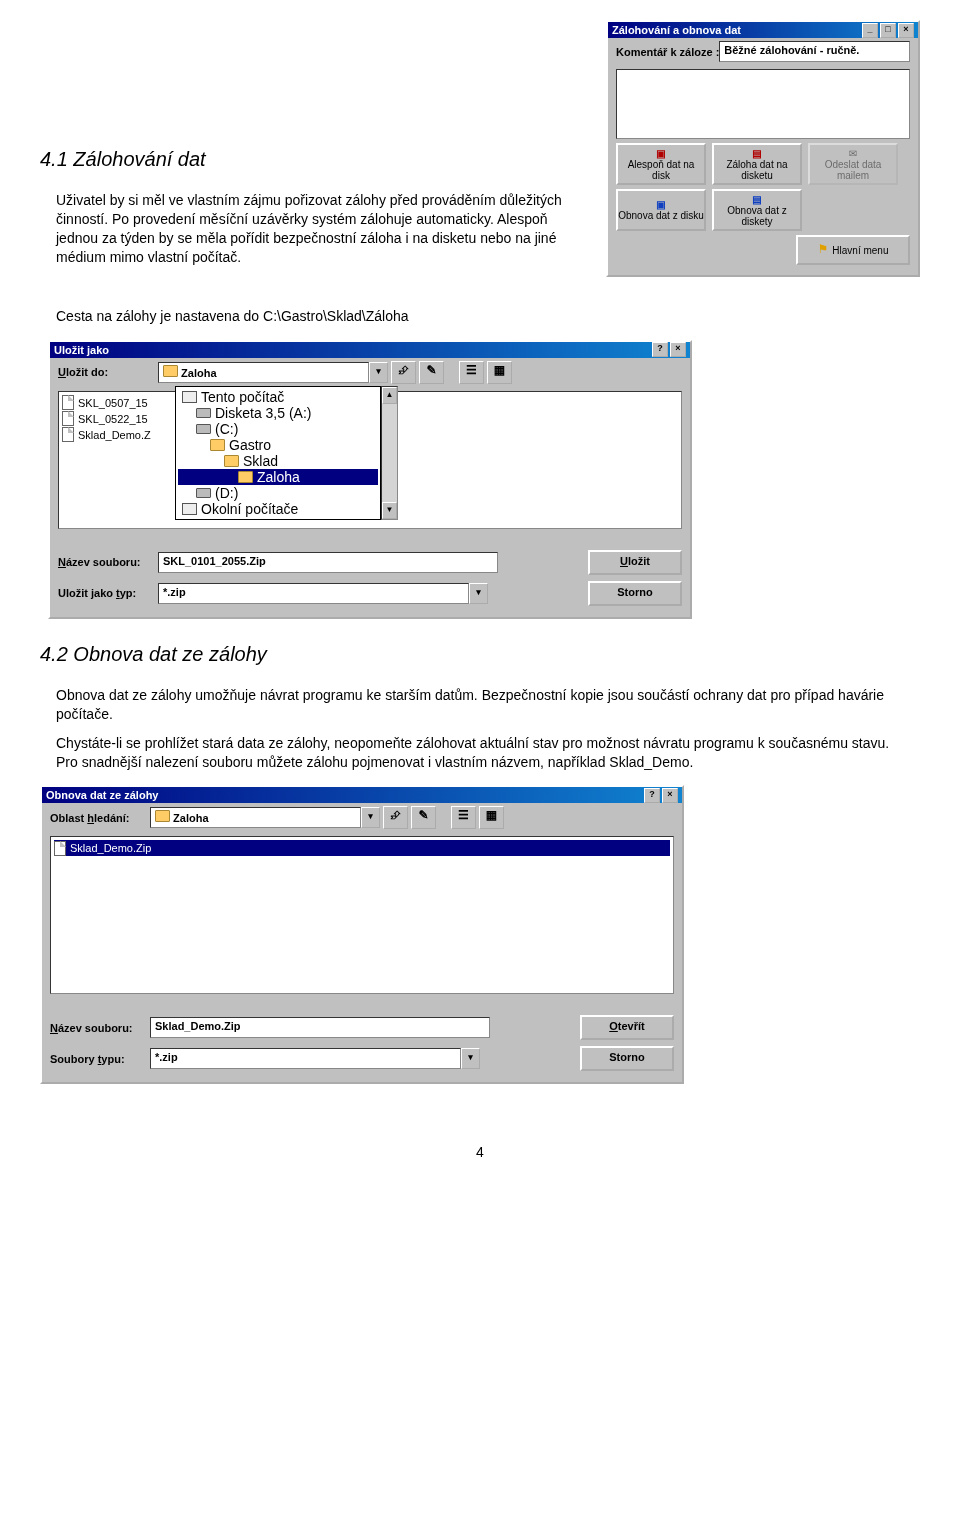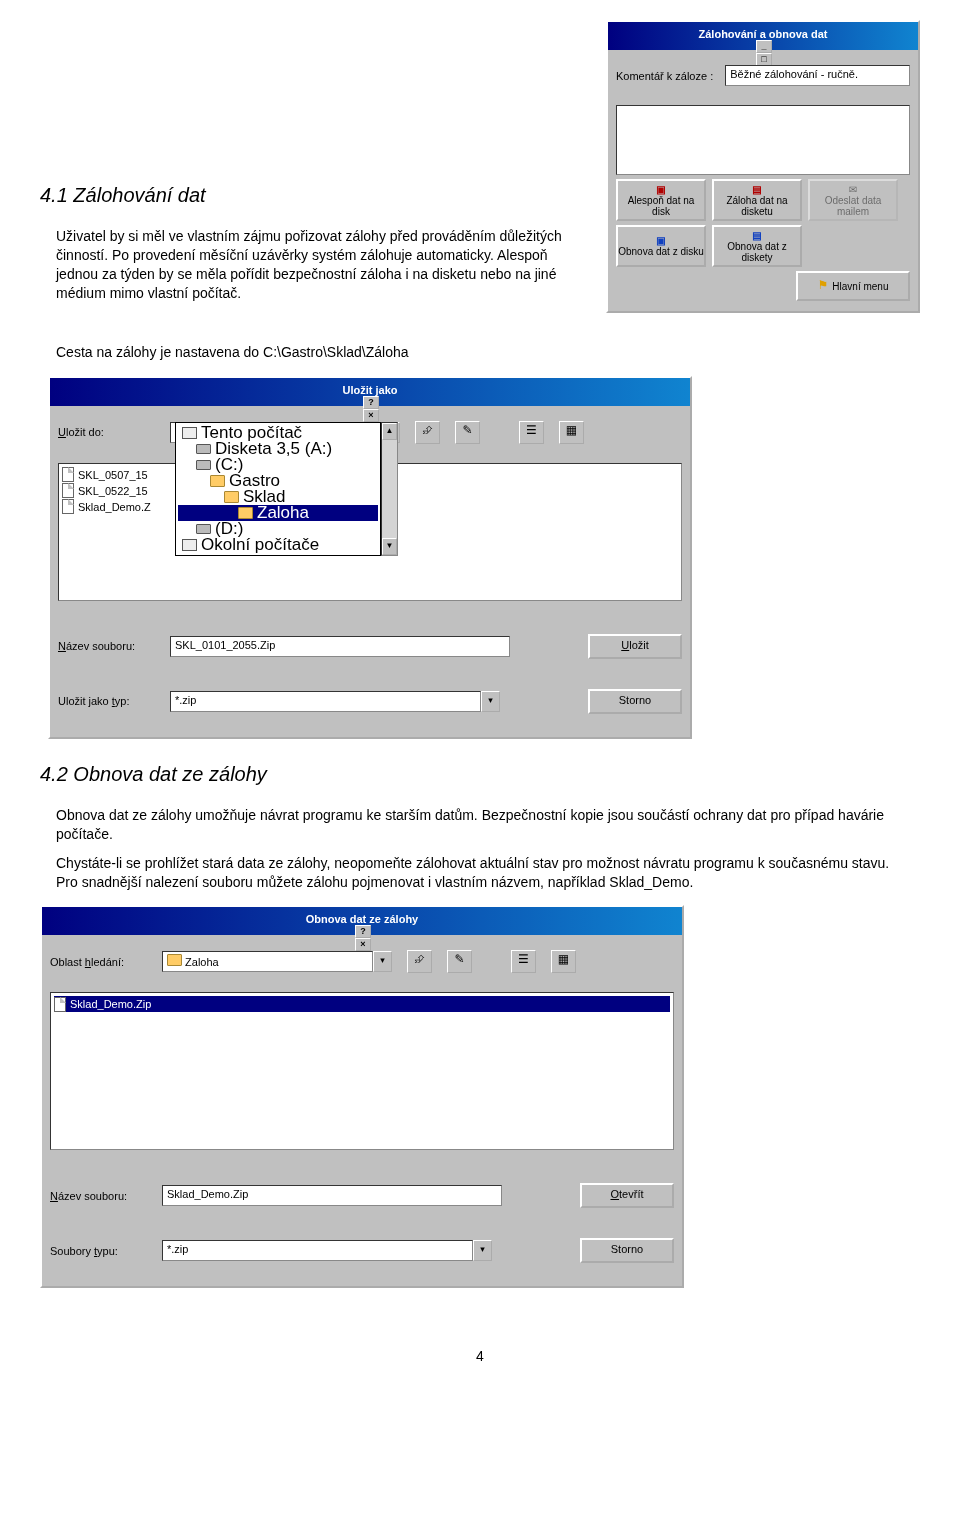--- a/index.html
+++ b/index.html
@@ -20,40 +20,39 @@
   .win {
     background: #c0c0c0;
     border: 2px outset #fff;
     font-family: "MS Sans Serif", Tahoma, sans-serif;
     font-size: 11px;
     color: #000;
   }
   .titlebar {
     background: linear-gradient(to right, #000080, #1084d0);
     color: #fff;
-    padding: 6px 4px;
+    padding: 0 4px;
     font-weight: bold;
     display: flex;
     align-items: center;
     height: 16px;
-    flex-direction: column;
   }
   .titlebar .spacer { flex: 1; }
   .titlebtn, .btn3d {
     background: #c0c0c0;
     border: 1px outset #fff;
     width: 14px; height: 13px;
     font-size: 9px;
     line-height: 11px;
     text-align: center;
     margin-left: 2px;
     color: #000;
     font-family: Arial;
   }
-  .row { display: flex; align-items: center; padding: 15px 8px; gap: 12px; }
+  .row { display: flex; align-items: center; padding: 3px 8px; gap: 0; font-weight: bold; }
   .lbl { width: 100px; }
   .input {
     background: #fff;
     border: 1px inset #888;
     padding: 2px 4px;
     height: 15px;
     flex: 1;
     font-size: 11px;
   }
   .combo { display:flex; }
@@ -92,21 +91,21 @@
   .ico-file { background: #fff; border:1px solid #666; width:10px; height:13px; position:relative; }
   .ico-file::before { content:""; position:absolute; right:-1px; top:-1px; border:3px solid transparent; border-left-color:#c0c0c0; border-bottom-color:#c0c0c0; }
   .ico-drive { background:#bbb; border:1px solid #555; width:13px; height:8px; border-radius:1px; }
   .ico-pc { background:#eee; border:1px solid #555; width:13px; height:10px; }
   .ico-red { color:#b00000; font-weight:bold; font-size:10px; }
   .ico-blue { color:#1040c0; font-weight:bold; font-size:10px; }
   .ico-flag { color:#e0a000; font-size:12px; }
 
   .dropdown-pop {
     position:absolute; background:#fff; border:1px solid #000;
-    width:200px; font-size:17px; padding:2px;
+    width:200px; font-size:14px; padding:2px;
   }
   .dd-item { display:flex; align-items:center; gap:4px; height:16px; padding-left:4px; }
   .dd-item.sel { background:#000080; color:#fff; }
   .indent1{padding-left:18px;} .indent2{padding-left:32px;} .indent3{padding-left:46px;} .indent4{padding-left:60px;}
   .scrollbar { width:15px; background:#c0c0c0; border:1px inset #888; display:flex; flex-direction:column; }
   .scrollbar .arr { height:15px; border:1px outset #fff; font-size:8px; text-align:center; line-height:13px;}
   .scrollbar .track{flex:1; background:#d4d4d4;}
   .ddwrap { display:flex; }
 
   .screenshot { margin: 14px 0 24px 0; }

